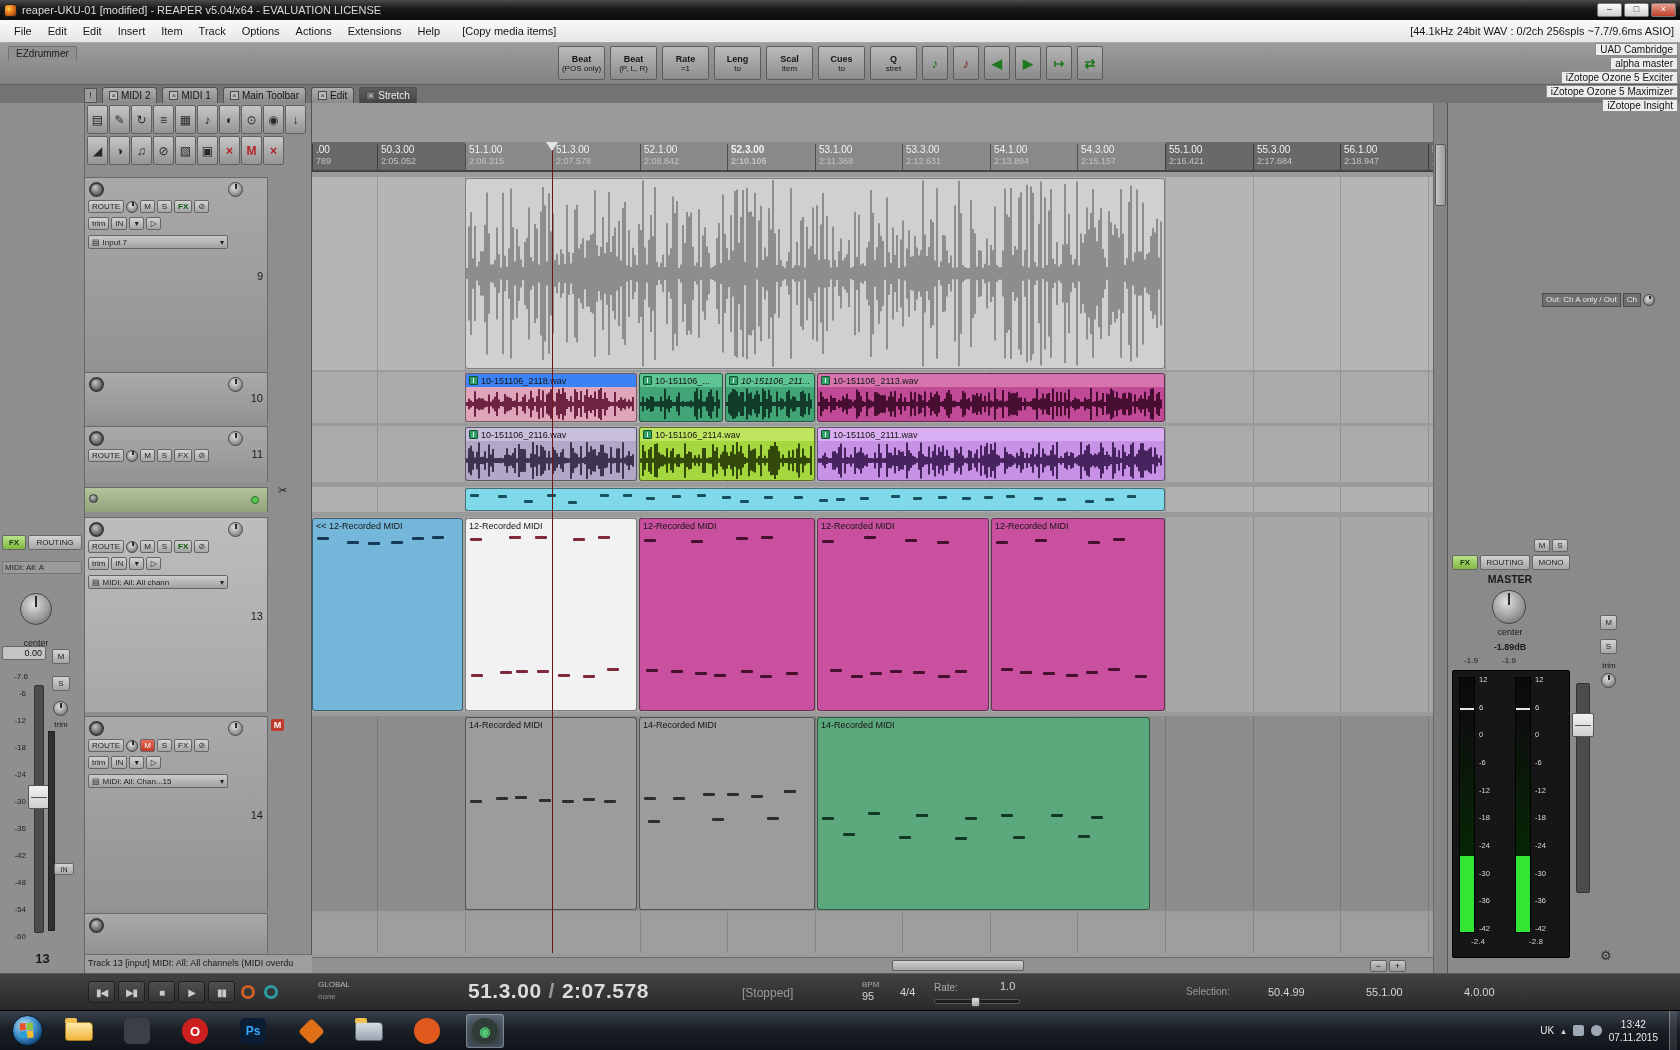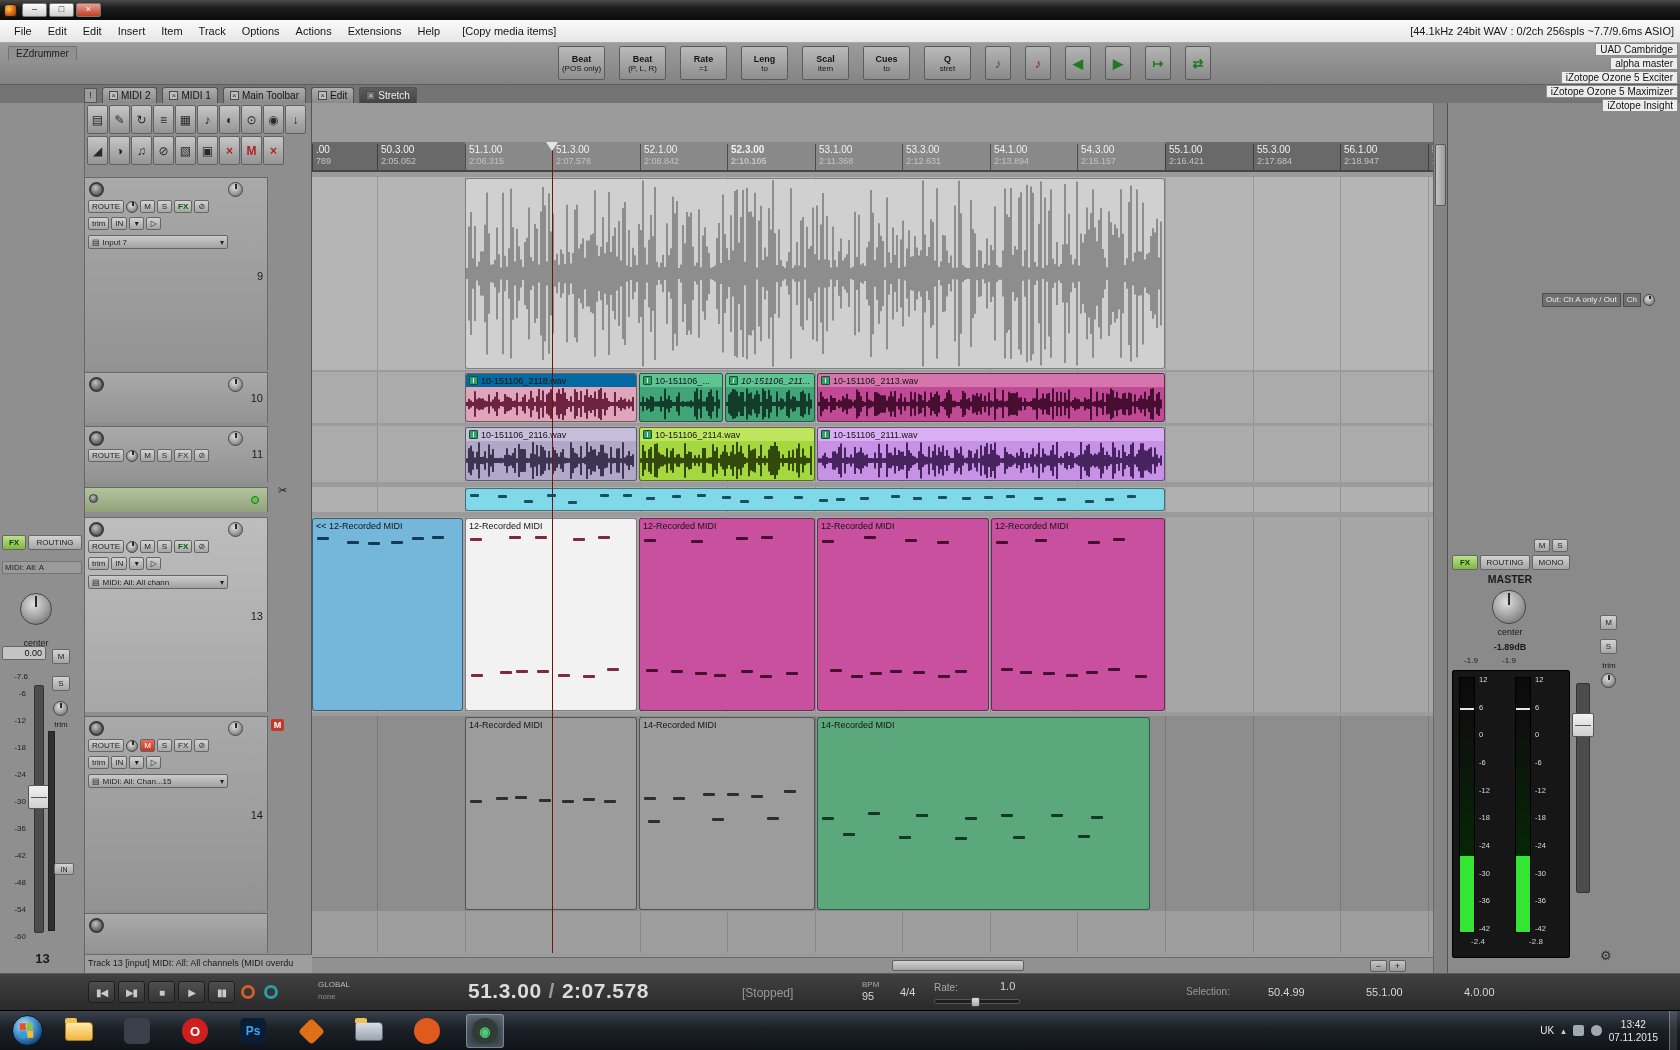--- a/index.html
+++ b/index.html
@@ -15,21 +15,21 @@
 .wb.close{background:linear-gradient(#e8a092,#bf3f2a);color:#fff}
 
 .menubar{position:absolute;top:20px;height:23px;width:100%;background:linear-gradient(#fafafa,#e6e6e6);border-bottom:1px solid #a8a8a8;display:flex;align-items:center;color:#161616;padding:0 6px;z-index:29}
 .mb-items{display:flex}
 .menu-item{padding:0 8px;height:23px;display:flex;align-items:center}
 .mb-hint{margin-left:14px}
 .mb-status{margin-left:auto}
 
 .topstrip{position:absolute;top:43px;height:41px;width:100%;background:linear-gradient(#9c9c9c,#838383)}
 .ez{position:absolute;left:8px;top:3px;font-size:10px;color:#1c1c1c;padding:1px 7px;background:#909090;border:1px solid #727272;border-bottom:none;border-radius:2px 2px 0 0}
-.tools{position:absolute;left:558px;top:3px;display:flex;gap:14px;align-items:flex-end}
+.tools{position:absolute;left:558px;top:3px;display:flex;gap:5px;align-items:flex-end}
 .tool-btn{width:47px;height:34px;background:linear-gradient(#bababa,#8e8e8e);border:1px solid #5c5c5c;border-radius:2px;display:flex;flex-direction:column;align-items:center;justify-content:center;color:#161616}
 .tool-btn .l1{font-size:9px;font-weight:bold}
 .tool-btn .l2{font-size:8px}
 .tool-ibtn{width:26px;height:34px;background:linear-gradient(#b4b4b4,#8a8a8a);border:1px solid #5c5c5c;border-radius:2px;font-size:13px;display:flex;align-items:center;justify-content:center;font-weight:bold}
 
 .tabstrip{position:absolute;top:84px;height:19px;width:100%;background:#747474;border-top:1px solid #5e5e5e}
 .tabs{display:flex;align-items:flex-end;height:100%;padding-left:84px;gap:5px}
 .tab-prefix{width:13px;height:15px;background:#9c9c9c;border:1px solid #565656;font-size:9px;text-align:center;line-height:13px;color:#222}
 .tab{height:16px;display:flex;align-items:center;gap:3px;padding:0 6px;background:linear-gradient(#aeaeae,#898989);border:1px solid #525252;border-bottom:none;border-radius:3px 3px 0 0;font-size:10px;color:#141414}
 .tab.active{background:linear-gradient(#5d5d5d,#434343);color:#ececec}
@@ -130,20 +130,21 @@
 .tico{width:11px;height:11px;background:rgba(215,228,240,0.7);border-radius:2px}
 .tico.b{border-radius:50%}
 .clock{color:#eaeaea;font-size:10px;text-align:center;line-height:13px;white-space:nowrap}
 .sliver{width:8px;height:40px;background:rgba(255,255,255,0.10);border-left:1px solid rgba(255,255,255,0.3);margin-left:4px}
 </style>
 </head>
 <body>
 
 <div class="titlebar">
   <div class="tb-icon"></div>
+  <div class="tb-title">reaper-UKU-01 [modified] - REAPER v5.04/x64 - EVALUATION LICENSE</div>
   <div class="winbtns">
       <div class="wb">–</div>
       <div class="wb">□</div>
       <div class="wb close">×</div>
     </div>
 </div>
 
 <div class="menubar">
   <div class="mb-items">
       <div class="menu-item">File</div>
@@ -479,21 +480,21 @@
           <div class="gl" style="left: 415px;"></div>
           <div class="gl" style="left: 503px;"></div>
           <div class="gl" style="left: 590px;"></div>
           <div class="gl" style="left: 678px;"></div>
           <div class="gl" style="left: 765px;"></div>
           <div class="gl" style="left: 853px;"></div>
           <div class="gl" style="left: 941px;"></div>
           <div class="gl" style="left: 1028px;"></div>
           <div class="gl" style="left: 1116px;"></div>
           <div class="item" style="left: 153px; width: 172px; background: rgb(223, 166, 187);">
-            <div class="item-head" style="background: #0369a1;">
+            <div class="item-head" style="background: #3b82f6;">
               <div class="fico">i</div>
               <div>10-151106_2118.wav</div>
             </div>
             <div class="item-body">
               <svg width="170" height="34" style="display:block">
                 <path d="M1 15.1V18.9M3 11.8V22.2M5 13.4V20.6M7 15.0V19.0M9 4.3V29.7M11 12.3V21.7M13 10.8V23.2M15 11.5V22.5M17 11.4V22.6M19 13.6V20.4M21 14.2V19.8M23 7.4V26.6M25 14.7V19.3M27 12.6V21.4M29 9.7V24.3M31 5.1V28.9M33 12.6V21.4M35 14.9V19.1M37 14.2V19.8M39 7.0V27.0M41 9.6V24.4M43 10.2V23.8M45 11.3V22.7M47 14.0V20.0M49 13.4V20.6M51 5.7V28.3M53 15.1V18.9M55 14.4V19.6M57 9.9V24.1M59 7.4V26.6M61 15.1V18.9M63 12.6V21.4M65 3.7V30.3M67 10.7V23.3M69 14.9V19.1M71 9.3V24.7M73 2.0V32.0M75 13.3V20.7M77 3.4V30.6M79 15.1V18.9M81 7.3V26.7M83 5.5V28.5M85 2.3V31.7M87 13.6V20.4M89 14.5V19.5M91 5.7V28.3M93 2.3V31.7M95 7.1V26.9M97 1.0V33.0M99 5.6V28.4M101 12.0V22.0M103 13.9V20.1M105 9.2V24.8M107 15.1V18.9M109 2.2V31.8M111 5.0V29.0M113 12.9V21.1M115 4.0V30.0M117 15.1V18.9M119 8.3V25.7M121 2.2V31.8M123 10.3V23.7M125 8.1V25.9M127 10.9V23.1M129 4.5V29.5M131 11.9V22.1M133 2.8V31.2M135 1.0V33.0M137 12.1V21.9M139 5.4V28.6M141 10.9V23.1M143 14.1V19.9M145 15.0V19.0M147 15.0V19.0M149 5.1V28.9M151 14.8V19.2M153 12.9V21.1M155 10.3V23.7M157 12.7V21.3M159 11.4V22.6M161 14.8V19.2M163 12.6V21.4M165 14.5V19.5M167 9.9V24.1" stroke="#6e2440" stroke-width="2" fill="none"></path>
               </svg>
             </div>
           </div>
           <div class="item" style="left: 327px; width: 84px; background: rgb(65, 165, 120);">

